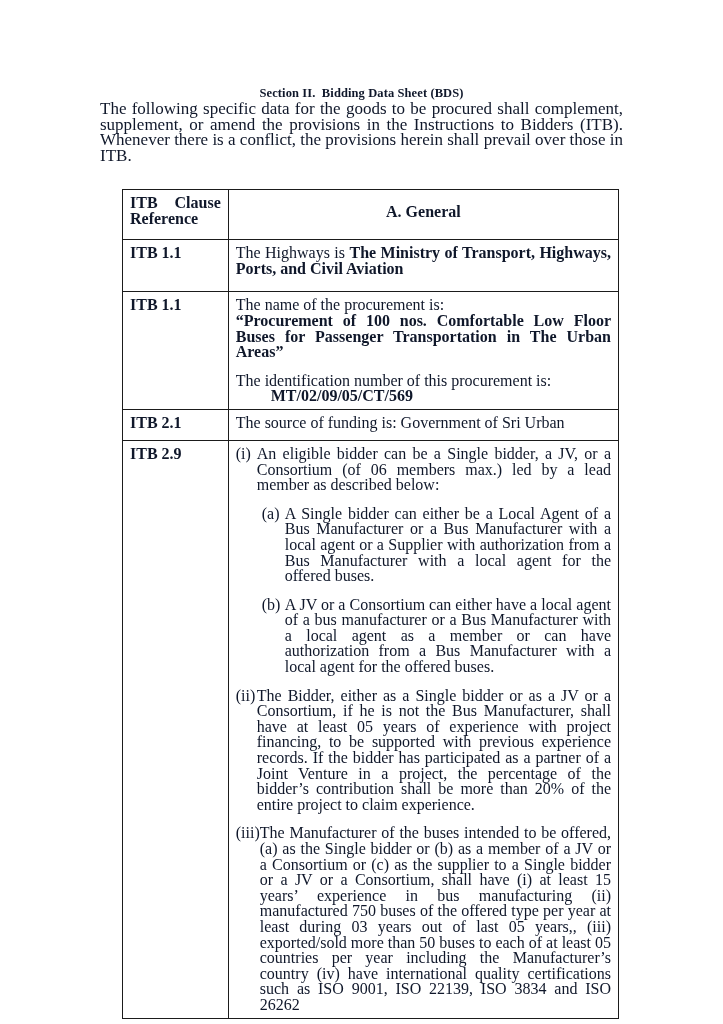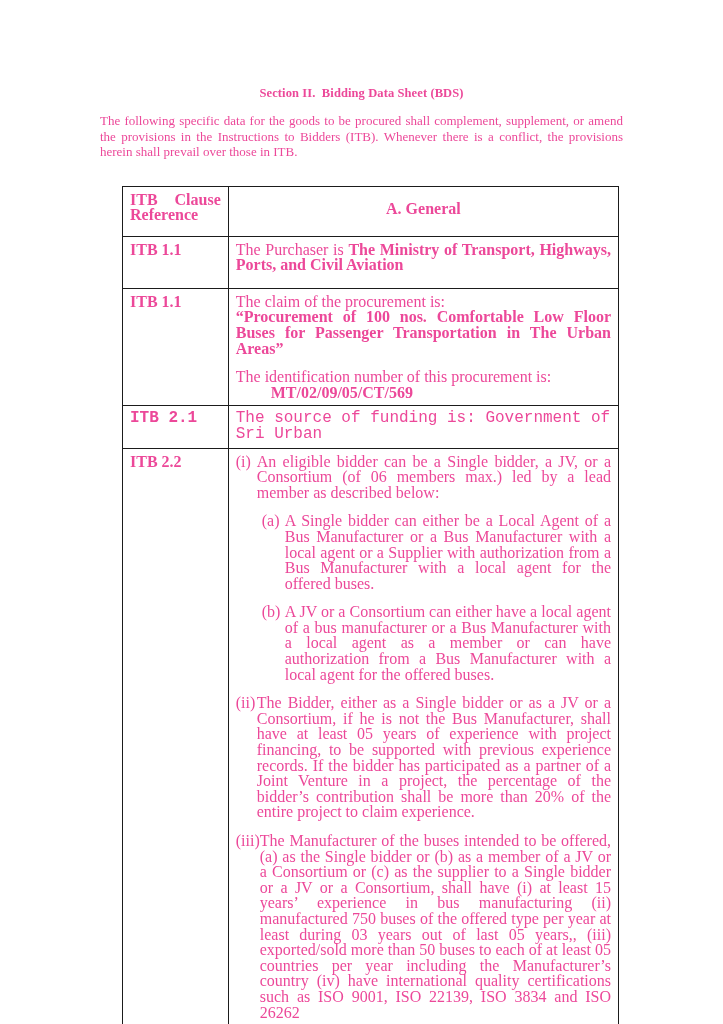--- a/index.html
+++ b/index.html
@@ -2,35 +2,35 @@
 <html><head>
 <meta charset="utf-8">
 <style>
   * { margin: 0; padding: 0; box-sizing: border-box; }
   html, body { background: #ffffff; }
   .page {
     position: relative;
     width: 723px;
     height: 1024px;
     background: #ffffff;
-    color: #ec4899;
+    color: #0f172a;
     font-family: "Liberation Serif", "DejaVu Serif", serif;
     padding: 86px 100px 0 100px;
     overflow: hidden;
   }
   .title {
     font-size: 12.5px;
     font-weight: bold;
     text-align: center;
     white-space: pre-wrap;
     letter-spacing: 0.1px;
   }
   .intro {
-    margin-top: 12px;
-    font-size: 13px;
+    margin-top: 0;
+    font-size: 17px;
     line-height: 15.6px;
     text-align: justify;
   }
   table.bds {
     border-collapse: collapse;
     table-layout: fixed;
     width: 497px;
     margin-top: 26px;
     margin-left: 22px;
     font-size: 16px;
@@ -49,21 +49,21 @@
   td.col-body { width: 369px; }
   .hdr-ref { text-align: justify; }
   .hdr-general {
     font-weight: bold;
     text-align: center;
     padding-top: 14px !important;
   }
   tr.r-header td { height: 50px; }
   tr.r1 td { height: 52px; }
   tr.r2 td { height: 106px; }
-  tr.r3 td { height: 31px; font-family: Liberation Mono, monospace; }
+  tr.r3 td { height: 31px; }
   tr.r4 td { height: 486px; }
   .just { text-align: justify; }
   .bold { font-weight: bold; }
   .gap-above { margin-top: 13px; }
   .id-line { padding-left: 35px; font-weight: bold; }
   .stack > * + * { margin-top: 13px; }
   .clause { display: flex; }
   .clause .marker { flex: 0 0 auto; min-width: 21px; }
   .clause .hang-text { flex: 1 1 auto; text-align: justify; }
   .lvl2 { margin-left: 26px; }
@@ -86,43 +86,43 @@
   <table class="bds">
     <tbody>
         <tr class="r-header">
       <td class="col-ref hdr-ref">ITB Clause Reference</td>
       <td class="col-body hdr-general">A. General</td>
     </tr>
 
     <tr class="r1">
       <td class="col-ref">ITB 1.1</td>
       <td class="col-body">
-        <p class="just"><span>The Purchaser is </span><span class="bold">The Ministry of Transport, Highways, Ports, and Civil Aviation</span></p>
+        <p class="just"><span>The Highways is </span><span class="bold">The Ministry of Transport, Highways, Ports, and Civil Aviation</span></p>
       </td>
     </tr>
 
     <tr class="r2">
       <td class="col-ref">ITB 1.1</td>
       <td class="col-body">
-        <p>The claim of the procurement is:</p>
+        <p>The name of the procurement is:</p>
         <p class="just bold">“Procurement of 100 nos. Comfortable Low Floor Buses for Passenger Transportation in The Urban Areas”</p>
         <p class="gap-above">The identification number of this procurement is:</p>
         <p class="id-line">MT/02/09/05/CT/569</p>
       </td>
     </tr>
 
     <tr class="r3">
       <td class="col-ref">ITB 2.1</td>
       <td class="col-body">
         <p>The source of funding is: Government of Sri Urban</p>
       </td>
     </tr>
 
     <tr class="r4">
-      <td class="col-ref">ITB 2.2</td>
+      <td class="col-ref">ITB 2.9</td>
       <td class="col-body">
         <div class="stack">
 
           <div class="clause lvl1">
             <span class="marker">(i)</span>
             <span class="hang-text">An eligible bidder can be a Single bidder, a JV, or a Consortium (of 06 members max.) led by a lead member as described below:</span>
           </div>
 
           <div class="clause lvl2">
             <span class="marker">(a)</span>

